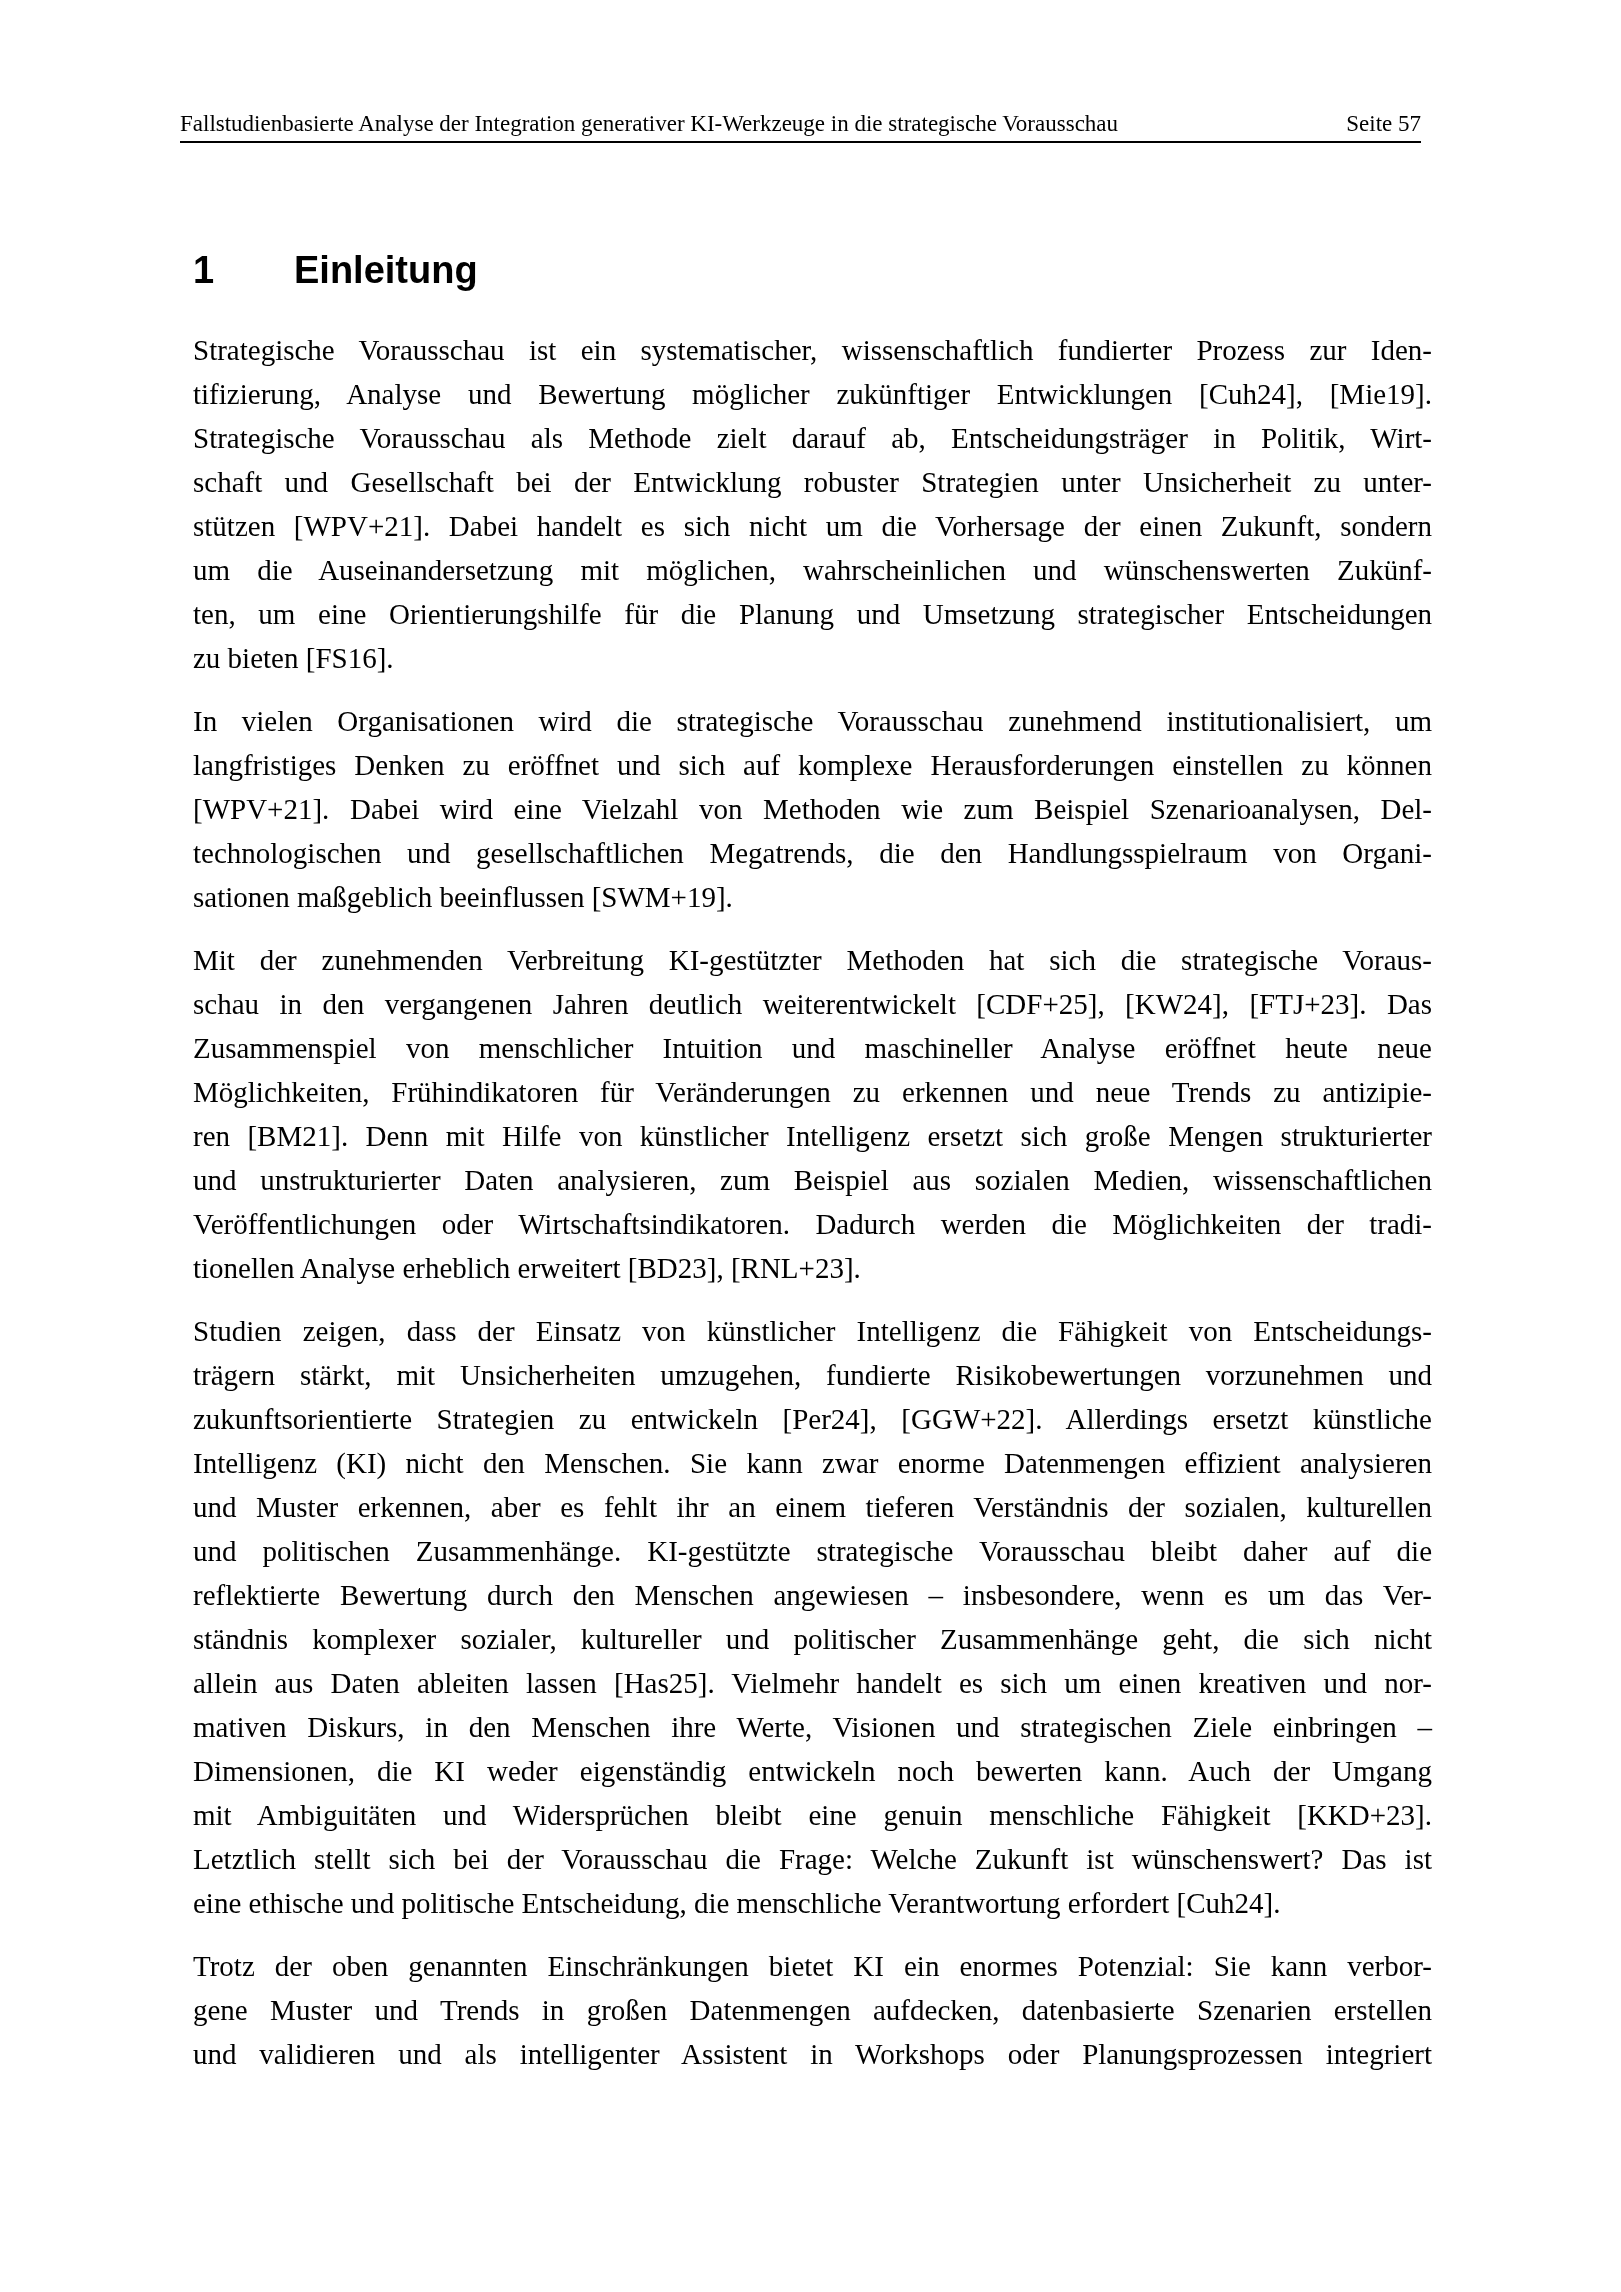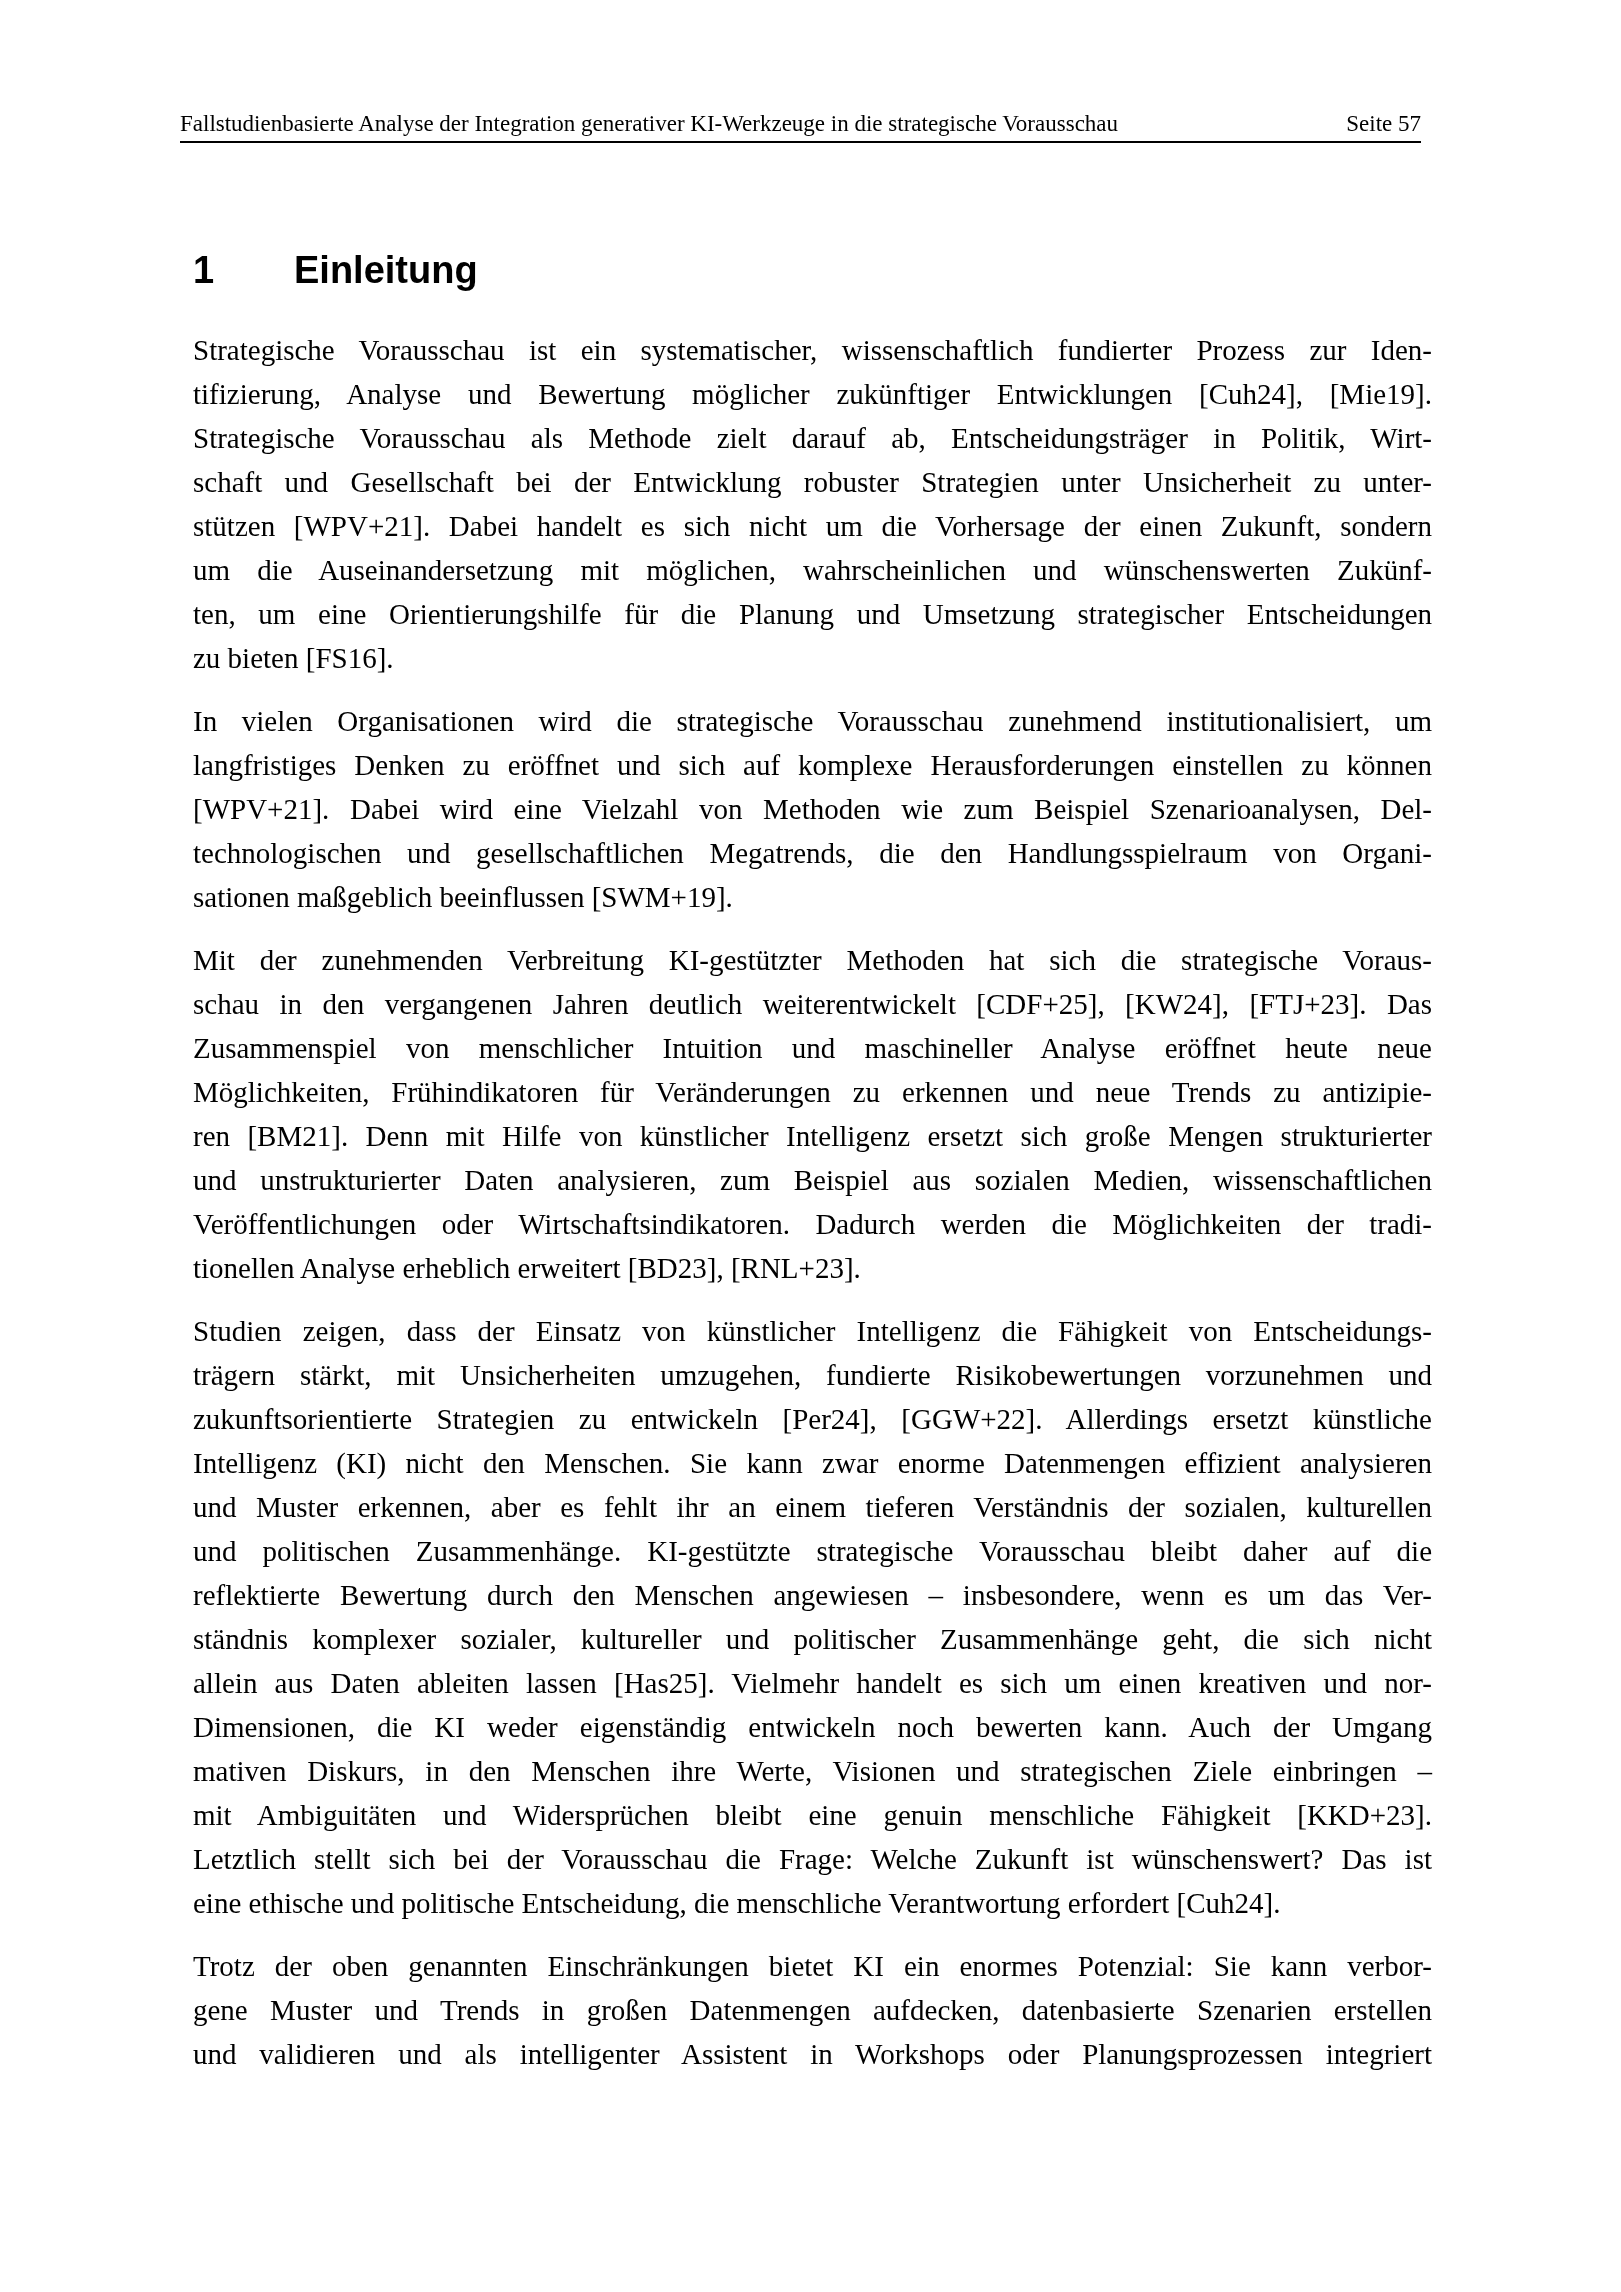--- a/index.html
+++ b/index.html
@@ -112,22 +112,22 @@
   <div class="para">
     <span class="line">Studien zeigen, dass der Einsatz von künstlicher Intelligenz die Fähigkeit von Entscheidungs-</span>
     <span class="line">trägern stärkt, mit Unsicherheiten umzugehen, fundierte Risikobewertungen vorzunehmen und</span>
     <span class="line">zukunftsorientierte Strategien zu entwickeln [Per24], [GGW+22]. Allerdings ersetzt künstliche</span>
     <span class="line">Intelligenz (KI) nicht den Menschen. Sie kann zwar enorme Datenmengen effizient analysieren</span>
     <span class="line">und Muster erkennen, aber es fehlt ihr an einem tieferen Verständnis der sozialen, kulturellen</span>
     <span class="line">und politischen Zusammenhänge. KI-gestützte strategische Vorausschau bleibt daher auf die</span>
     <span class="line">reflektierte Bewertung durch den Menschen angewiesen – insbesondere, wenn es um das Ver-</span>
     <span class="line">ständnis komplexer sozialer, kultureller und politischer Zusammenhänge geht, die sich nicht</span>
     <span class="line">allein aus Daten ableiten lassen [Has25]. Vielmehr handelt es sich um einen kreativen und nor-</span>
+    <span class="line">mativen Diskurs, in den Menschen ihre Werte, Visionen und strategischen Ziele einbringen –</span>
     <span class="line">Dimensionen, die KI weder eigenständig entwickeln noch bewerten kann. Auch der Umgang</span>
-    <span class="line">mativen Diskurs, in den Menschen ihre Werte, Visionen und strategischen Ziele einbringen –</span>
     <span class="line">mit Ambiguitäten und Widersprüchen bleibt eine genuin menschliche Fähigkeit [KKD+23].</span>
     <span class="line">Letztlich stellt sich bei der Vorausschau die Frage: Welche Zukunft ist wünschenswert? Das ist</span>
     <span class="line last">eine ethische und politische Entscheidung, die menschliche Verantwortung erfordert [Cuh24].</span>
   </div>
   <div class="para">
     <span class="line">Trotz der oben genannten Einschränkungen bietet KI ein enormes Potenzial: Sie kann verbor-</span>
     <span class="line">gene Muster und Trends in großen Datenmengen aufdecken, datenbasierte Szenarien erstellen</span>
     <span class="line">und validieren und als intelligenter Assistent in Workshops oder Planungsprozessen integriert</span>
   </div>
 </div>

